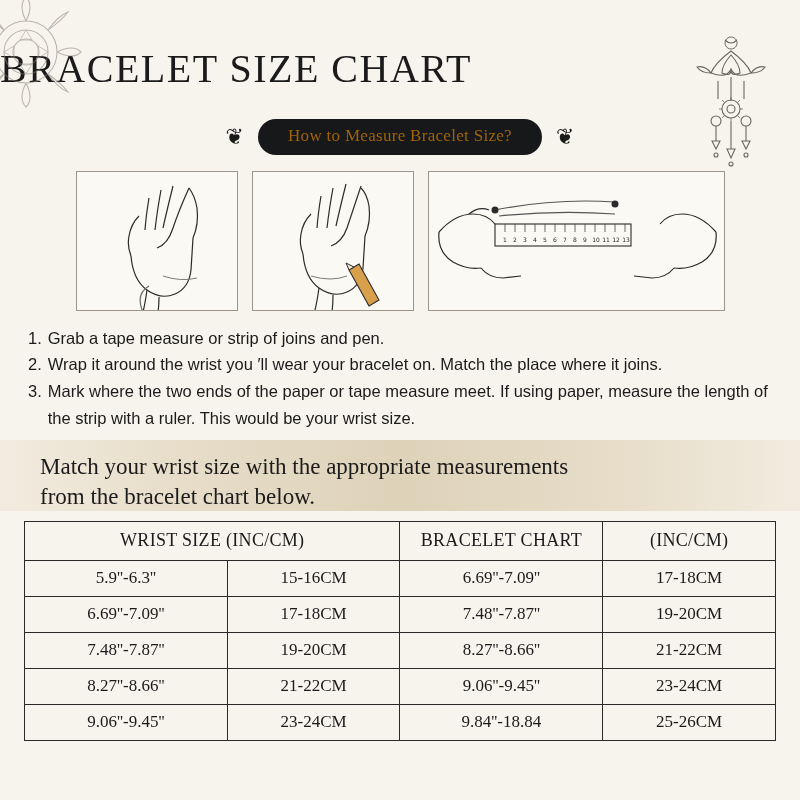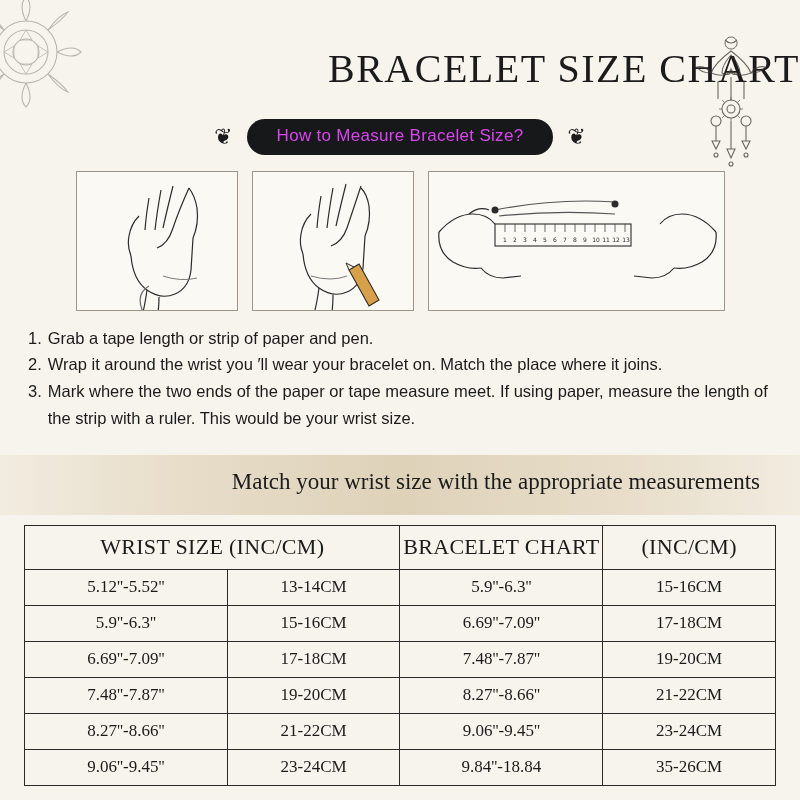--- a/index.html
+++ b/index.html
@@ -33,45 +33,44 @@
     position: absolute;
     right: 14px;
     top: 2px;
     width: 110px;
     height: 150px;
     opacity: .75;
   }
 
   
   .title {
-    text-align: right;
+    text-align: left;
     font-size: 40px;
     letter-spacing: 1.5px;
     font-weight: 400;
     padding-top: 18px;
     font-family: "Liberation Serif", serif;
-    padding-left: 32px;
   }
 
   
   .subtitle-row {
     display: flex;
     justify-content: center;
     align-items: center;
     gap: 14px;
     margin-top: 10px;
   }
   .pill {
     background: #16181a;
-    color: #d946ef;
+    color: #a16207;
     border-radius: 20px;
     padding: 7px 30px 9px;
     font-size: 17px;
     letter-spacing: .3px;
-    font-family: Liberation Sans, sans-serif;
+    font-family: Liberation Serif, serif;
   }
   .flourish {
     font-size: 22px;
     color: #1b1b1b;
     line-height: 1;
     font-family: "DejaVu Sans", sans-serif;
   }
 
   
   .img-row {
@@ -100,44 +99,44 @@
   }
   .step {
     display: flex;
     gap: 6px;
   }
   .step .num { flex: none; }
   .step .txt { flex: 1; }
 
   
   .banner {
-    margin-top: 24px;
-    padding: 12px 40px 18px;
-    text-align: right;
+    margin-top: 9px;
+    padding: 12px 40px 0;
+    text-align: left;
     font-size: 23px;
     line-height: 1.28;
     background: linear-gradient(90deg,#f2ece0 0%,#e7ddc9 22%,#ded2b9 50%,#e7ddc9 78%,#f2ece0 100%);
     font-family: "Liberation Serif", serif;
   }
 
   
   .table-wrap { padding: 10px 24px 0; }
   table {
     width: 100%;
     border-collapse: collapse;
     font-size: 17px;
     font-family: "Liberation Serif", serif;
   }
   table th, table td {
     border: 1px solid #2a2a2a;
     text-align: center;
     padding: 6px 2px 7px;
     font-weight: 400;
   }
-  table th { font-size: 22px; letter-spacing: .3px; padding: 8px 2px 9px; }
+  table th { font-size: 18px; letter-spacing: .3px; padding: 8px 2px 9px; }
   table td { height: 36px; }
   .col-a { width: 27%; }
   .col-b { width: 23%; }
   .col-c { width: 27%; }
   .col-d { width: 23%; }
 </style>
 </head>
 <body>
 
 <div class="page">
@@ -300,52 +299,47 @@
             <text x="197" y="70">13</text>
           </g>
         </g>
       </svg>
     </div>
   </div>
 
   <div class="steps">
     <div class="step">
       <span class="num">1.</span>
-      <span class="txt">Grab a tape length or strip of paper and pen.</span>
+      <span class="txt">Grab a tape measure or strip of joins and pen.</span>
     </div>
     <div class="step">
       <span class="num">2.</span>
       <span class="txt">Wrap it around the wrist you ′ll wear your bracelet on. Match the place where it joins.</span>
     </div>
     <div class="step">
       <span class="num">3.</span>
       <span class="txt">Mark where the two ends of the paper or tape measure meet. If using paper, measure the length of the strip with a ruler. This would be your wrist size.</span>
     </div>
   </div>
 
   <div class="banner">
     <div>Match your wrist size with the appropriate measurements</div>
+    <div>from the bracelet chart below.</div>
   </div>
 
   <div class="table-wrap">
     <table>
       <thead>
         <tr>
           <th class="col-a" colspan="2">WRIST SIZE (INC/CM)</th>
           <th class="col-c">BRACELET CHART</th>
           <th class="col-d">(INC/CM)</th>
         </tr>
       </thead>
       <tbody>
-        <tr>
-          <td class="col-a">5.12''-5.52''</td>
-          <td class="col-b">13-14CM</td>
-          <td class="col-c">5.9''-6.3''</td>
-          <td class="col-d">15-16CM</td>
-        </tr>
         <tr>
           <td class="col-a">5.9''-6.3''</td>
           <td class="col-b">15-16CM</td>
           <td class="col-c">6.69''-7.09''</td>
           <td class="col-d">17-18CM</td>
         </tr>
         <tr>
           <td class="col-a">6.69''-7.09''</td>
           <td class="col-b">17-18CM</td>
           <td class="col-c">7.48''-7.87''</td>
@@ -360,19 +354,19 @@
         <tr>
           <td class="col-a">8.27''-8.66''</td>
           <td class="col-b">21-22CM</td>
           <td class="col-c">9.06''-9.45''</td>
           <td class="col-d">23-24CM</td>
         </tr>
         <tr>
           <td class="col-a">9.06''-9.45''</td>
           <td class="col-b">23-24CM</td>
           <td class="col-c">9.84''-18.84</td>
-          <td class="col-d">35-26CM</td>
+          <td class="col-d">25-26CM</td>
         </tr>
       </tbody>
     </table>
   </div>
 
 </div>
 
 </body></html>

